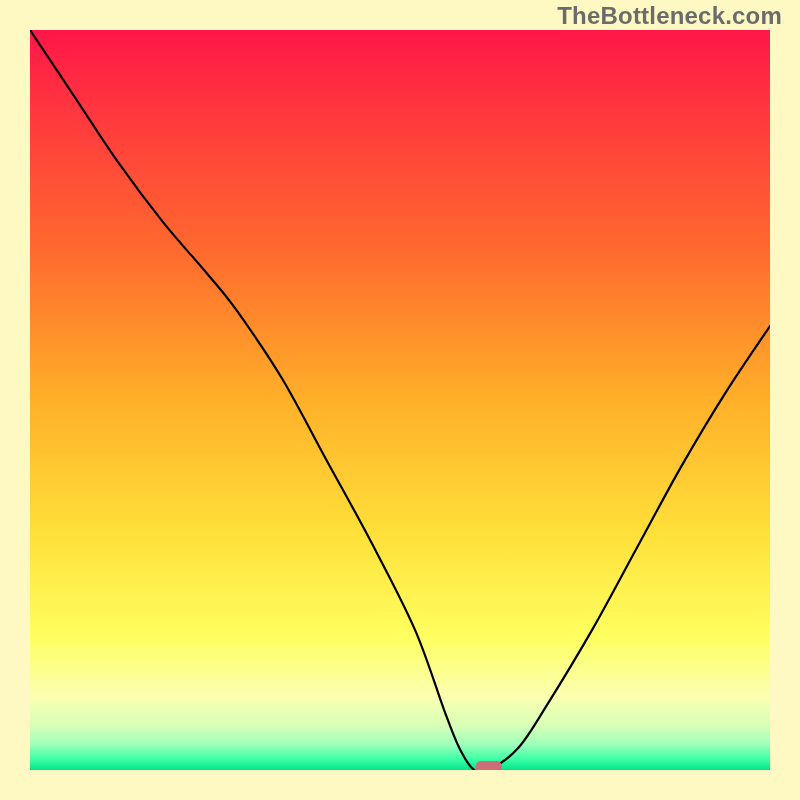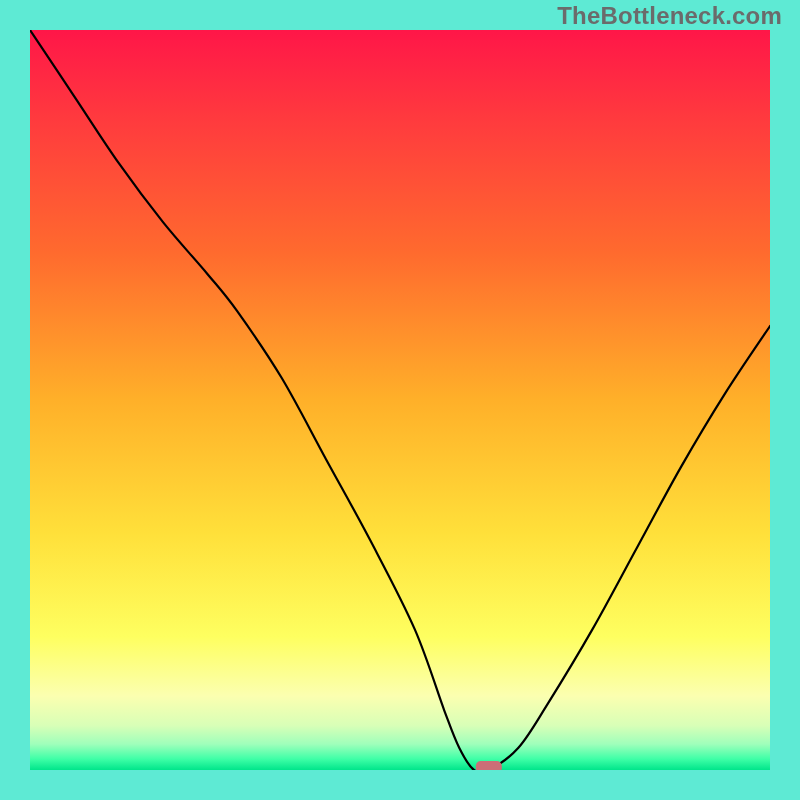--- a/index.html
+++ b/index.html
@@ -8,21 +8,21 @@
     width: 800px;
     height: 800px;
     overflow: hidden;
     background: #000;
     font-family: Arial, Helvetica, sans-serif;
   }
   .frame {
     position: relative;
     width: 800px;
     height: 800px;
-    background: #5eead4;
+    background: #fef9c3;
   }
   .watermark {
     position: absolute;
     top: 2px;
     right: 18px;
     color: #6b6b6b;
     font-size: 24px;
     font-weight: 600;
     letter-spacing: 0.2px;
     z-index: 10;

